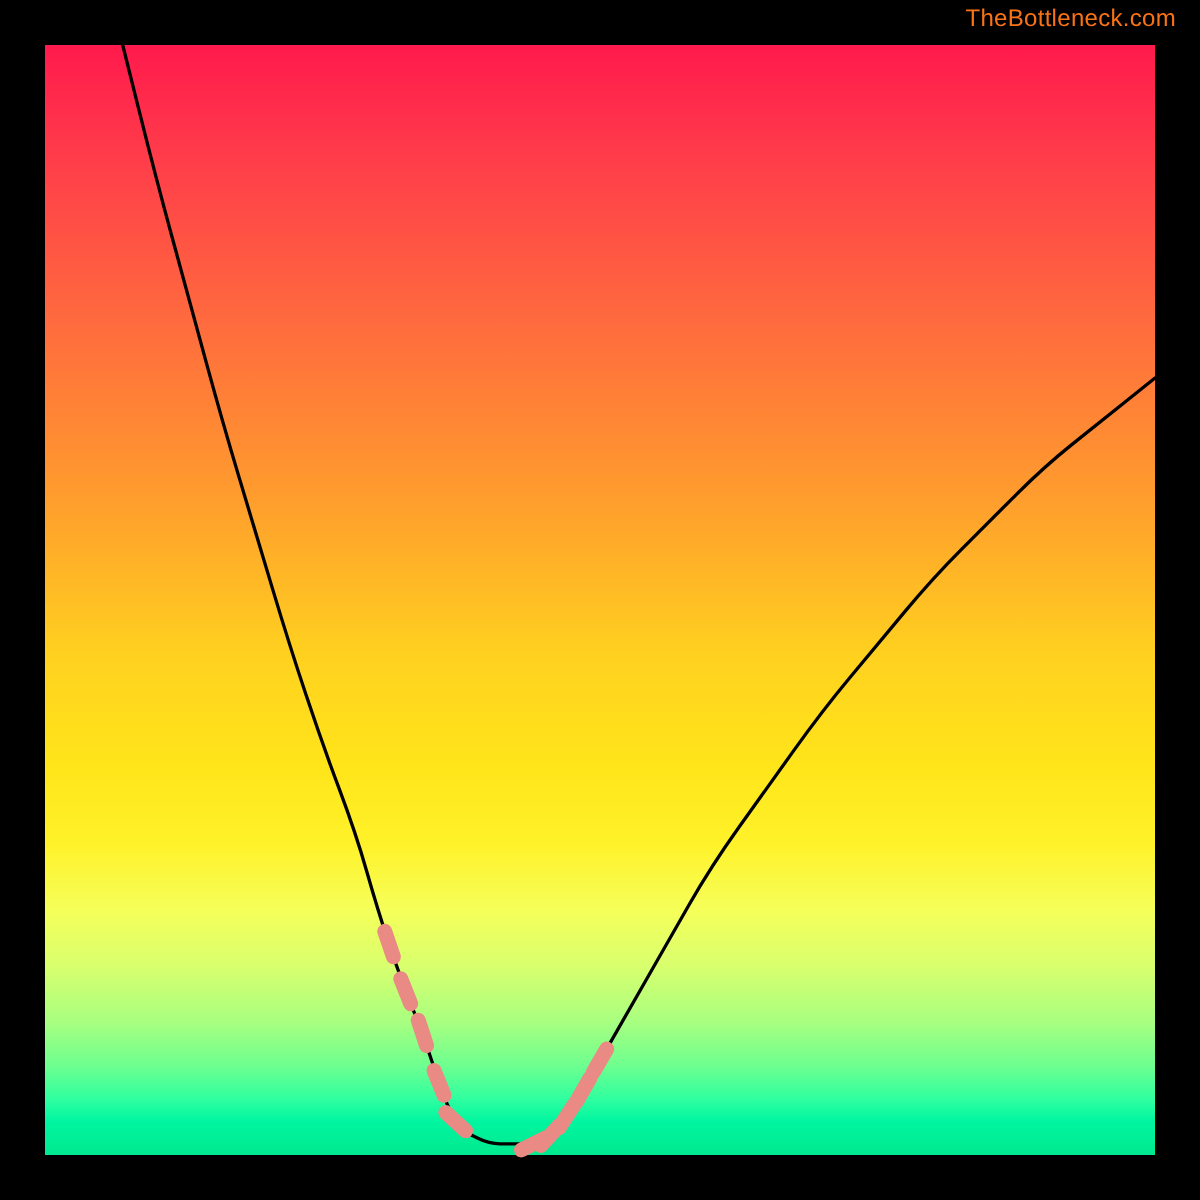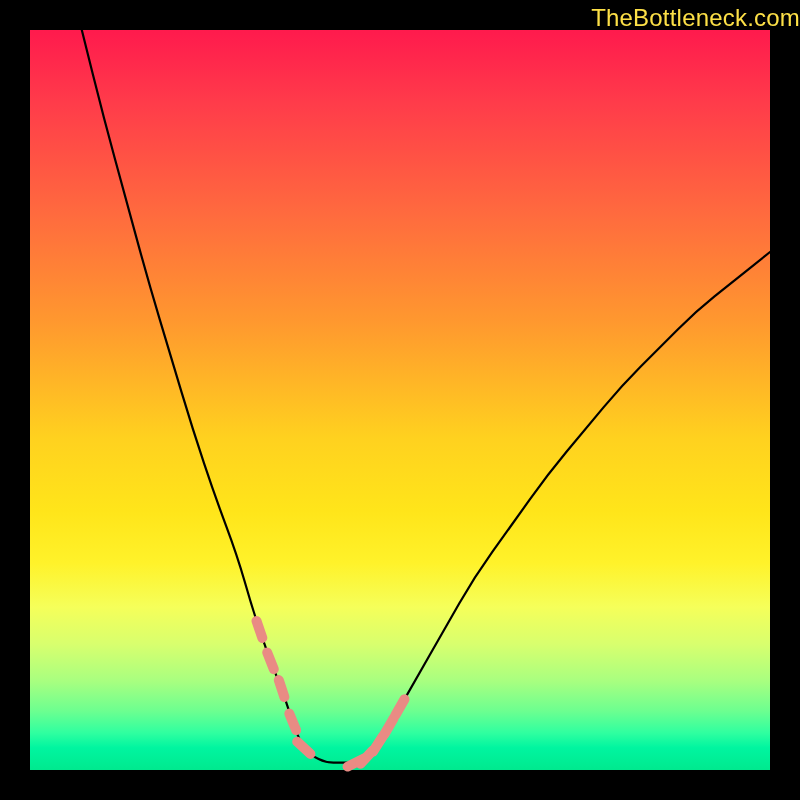--- a/index.html
+++ b/index.html
@@ -39,23 +39,23 @@
       #a8ff80 88%,
       #6dff90 92%,
       #2fffa0 95%,
       #00f5a0 97%,
       #00e98e 100%
     );
   }
   .watermark {
     position: absolute;
     top: 4px;
-    right: 0;
-    color: #fde047;
-    font-size: 24px;
+    right: 16px;
+    color: #f97316;
+    font-size: 16px;
     font-weight: 500;
     letter-spacing: 0.2px;
     user-select: none;
   }
   svg.curves {
     position: absolute;
     left: 0;
     top: 0;
     width: 740px;
     height: 740px;

